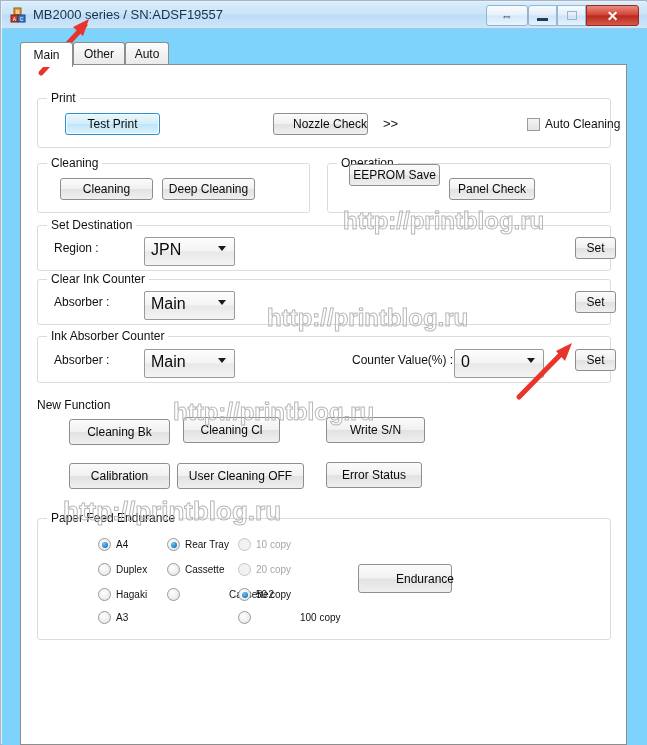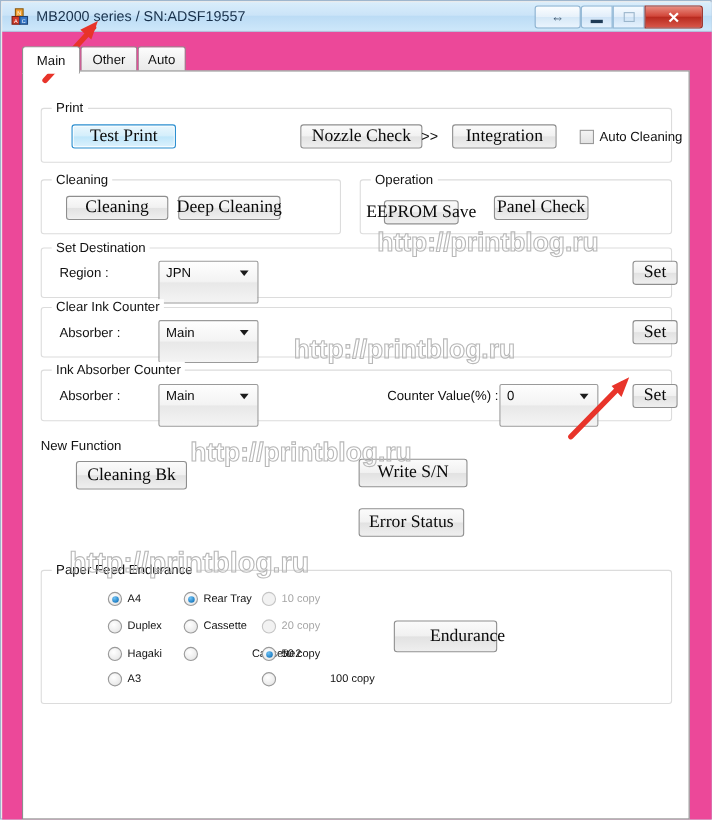--- a/index.html
+++ b/index.html
@@ -57,21 +57,21 @@
     position:absolute;left:0;top:0;width:100%;height:100%;
     display:flex;align-items:center;justify-content:center;
     font-size:12px;color:#1f3b56;
   }
   .btn-close .glyph{color:#ffffff;font-size:14px;font-weight:bold;}
   .min-bar{width:11px;height:3px;background:#1f3b56;margin-top:7px;}
   .max-sq{width:10px;height:9px;border:1.5px solid #9bb6cc;box-sizing:border-box;}
   
   .client{
     position:absolute;left:1px;top:28px;width:645px;height:716px;
-    background:#ec4899;
+    background:#7dd3fc;
   }
   .tabstrip{position:absolute;left:18px;top:13px;height:23px;}
   .tab{
     position:absolute;top:0;height:23px;
     background:linear-gradient(to bottom,#fdfdfd 0%,#f2f2f2 50%,#e9e9e9 100%);
     border:1px solid #8d8d8d;
     border-bottom:none;
     box-sizing:border-box;
     font-size:12px;color:#111;
     display:flex;align-items:center;justify-content:center;
@@ -106,38 +106,38 @@
   .plainlabel{
     position:absolute;font-size:12px;color:#111;white-space:nowrap;
   }
   
   .pbtn{
     position:absolute;height:22px;
     background:linear-gradient(to bottom,#fbfbfb 0%,#f1f1f1 48%,#e2e2e2 52%,#efefef 100%);
     border:1px solid #8e8e8e;
     border-radius:3px;
     box-sizing:border-box;
-    font-size:16px;color:#0a0a0a;
+    font-size:12px;color:#0a0a0a;
     display:flex;align-items:center;justify-content:center;
     white-space:nowrap;
-    font-family:Liberation Serif, serif;
+    font-family:Liberation Sans, sans-serif;
   }
   .pbtn.focused{
     background:linear-gradient(to bottom,#eaf7fd 0%,#d4eefb 48%,#bfe6fa 52%,#ddf2fd 100%);
     border:1px solid #2c8fd0;
     box-shadow:inset 0 0 0 1px #ffffff;
   }
   
   .combo{
-    position:absolute;height:39px;
+    position:absolute;height:29px;
     background:linear-gradient(to bottom,#fefefe 0%,#f3f3f3 48%,#e8e8e8 52%,#f4f4f4 100%);
     border:1px solid #9a9a9a;
     border-radius:2px;
     box-sizing:border-box;
-    font-size:12px;color:#0a0a0a;
+    font-size:16px;color:#0a0a0a;
   }
   .combo .cval{position:absolute;left:6px;top:3px;white-space:nowrap;}
   .combo .carrow{
     position:absolute;right:8px;top:8px;
     width:0;height:0;
     border-left:4px solid transparent;
     border-right:4px solid transparent;
     border-top:5px solid #1b1b1b;
   }
   
@@ -240,46 +240,43 @@
         </div>
     </div>
 
     <div class="tabpanel">
 
       <div class="group" style="left:16px;top:33px;width:574px;height:50px;">
         <div class="group-title">Print</div>
         <div class="pbtn focused" style="left:27px;top:14px;width:95px;">
             <span>Test Print</span>
           </div>
-        <div class="pbtn" style="left:235px;top:14px;width:111px;">
+        <div class="pbtn" style="left:235px;top:14px;width:95px;justify-content:flex-end;">
             <span>Nozzle Check</span>
           </div>
         <div class="chev" style="left:345px;top:17px;">&gt;&gt;</div>
-        <div class="pbtn" style="left:373px;top:14px;width:95px;">
-            <span>Integration</span>
-          </div>
         <div class="cbwrap" style="left:489px;top:18px;">
           <span class="cbox"></span>
           <span class="cblabel">Auto Cleaning</span>
         </div>
       </div>
 
       <div class="group" style="left:16px;top:98px;width:273px;height:50px;">
         <div class="group-title">Cleaning</div>
         <div class="pbtn" style="left:22px;top:14px;width:93px;">
             <span>Cleaning</span>
           </div>
         <div class="pbtn" style="left:124px;top:14px;width:93px;">
             <span>Deep Cleaning</span>
           </div>
       </div>
 
       <div class="group" style="left:306px;top:98px;width:284px;height:50px;">
         <div class="group-title">Operation</div>
-        <div class="pbtn" style="left:21px;top:18px;width:68px;">
+        <div class="pbtn" style="left:21px;top:0;width:91px;">
             <span>EEPROM Save</span>
           </div>
         <div class="pbtn" style="left:121px;top:14px;width:86px;">
             <span>Panel Check</span>
           </div>
       </div>
 
       <div class="group" style="left:16px;top:160px;width:574px;height:46px;">
         <div class="group-title">Set Destination</div>
         <div class="plainlabel" style="left:16px;top:15px;">Region :</div>
@@ -318,22 +315,31 @@
         </div>
         <div class="pbtn" style="left:537px;top:12px;width:41px;">
             <span>Set</span>
           </div>
       </div>
 
       <div class="plainlabel" style="left:16px;top:333px;">New Function</div>
       <div class="pbtn" style="left:48px;top:354px;width:101px;height:26px;">
           <span>Cleaning Bk</span>
         </div>
+      <div class="pbtn" style="left:162px;top:352px;width:97px;height:26px;">
+          <span>Cleaning Cl</span>
+        </div>
       <div class="pbtn" style="left:305px;top:352px;width:99px;height:26px;">
           <span>Write S/N</span>
+        </div>
+      <div class="pbtn" style="left:48px;top:398px;width:101px;height:26px;">
+          <span>Calibration</span>
+        </div>
+      <div class="pbtn" style="left:156px;top:398px;width:127px;height:26px;">
+          <span>User Cleaning OFF</span>
         </div>
       <div class="pbtn" style="left:305px;top:397px;width:96px;height:26px;">
           <span>Error Status</span>
         </div>
 
       <div class="group" style="left:16px;top:453px;width:574px;height:122px;">
         <div class="group-title">Paper Feed Endurance</div>
 
         <div class="rwrap" style="left:60px;top:19px;">
             <span class="radio checked"></span>

